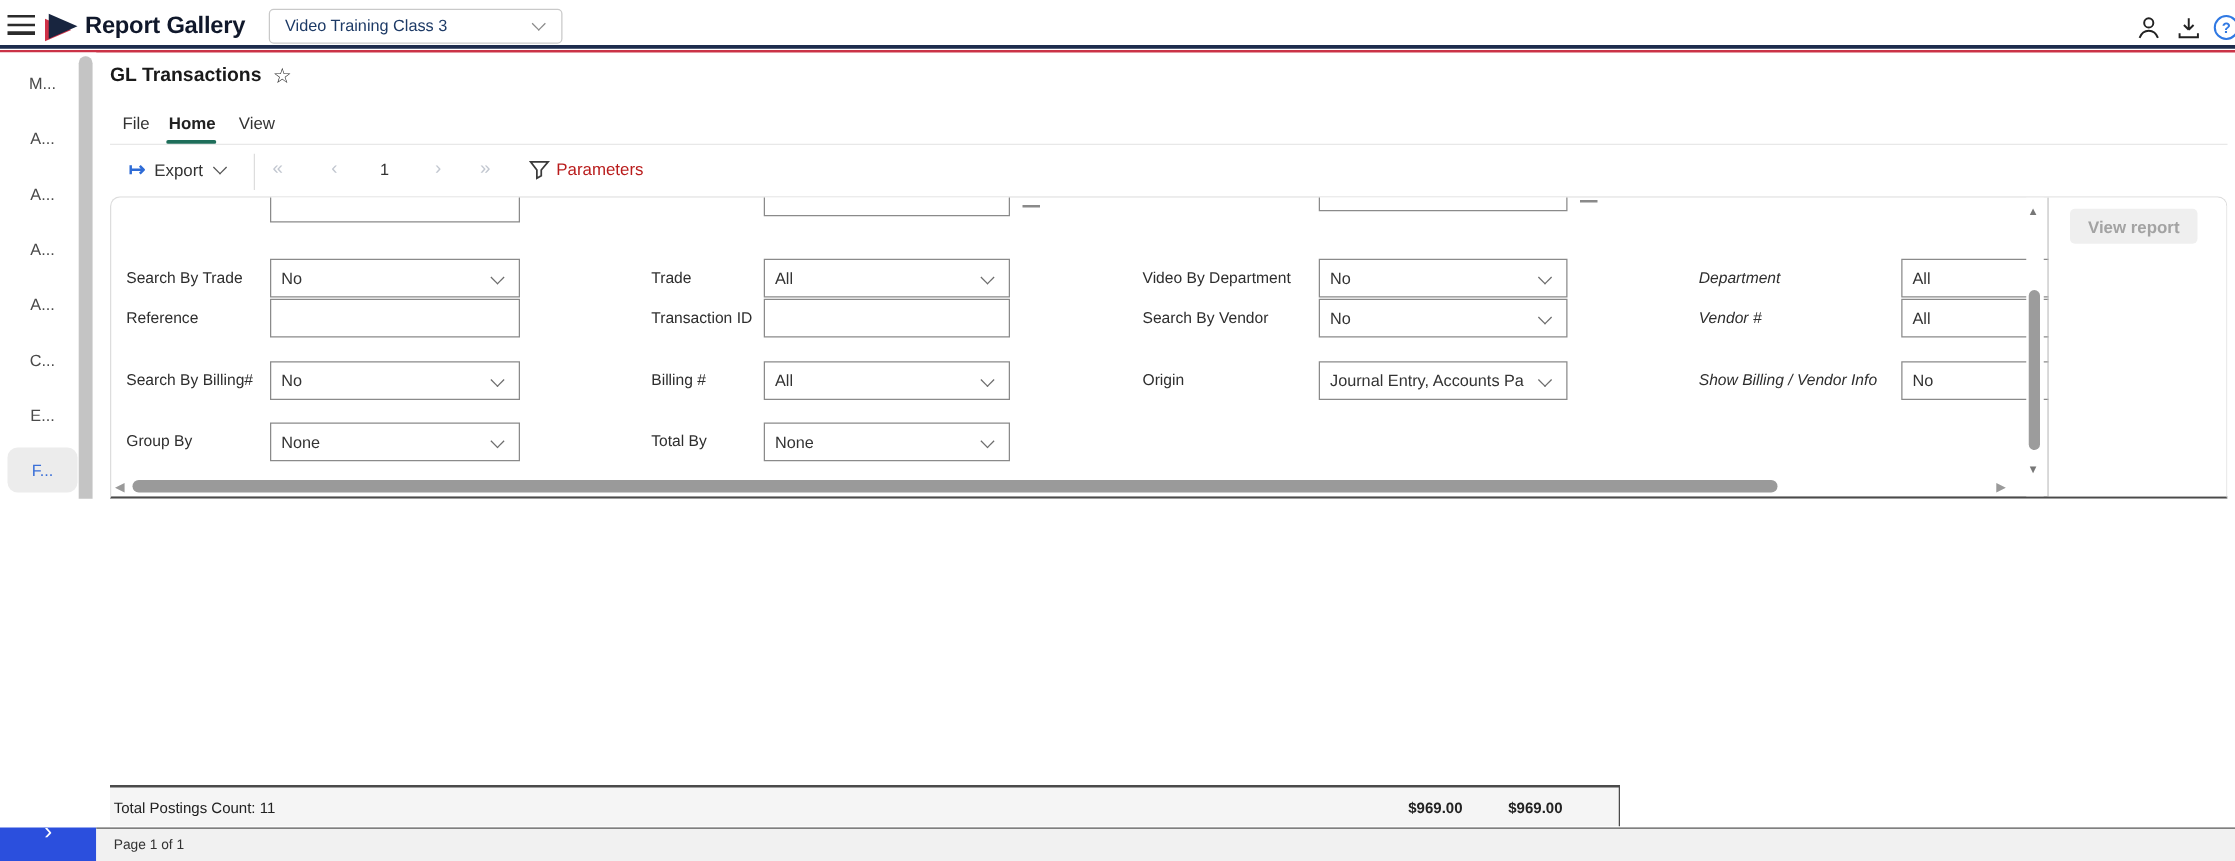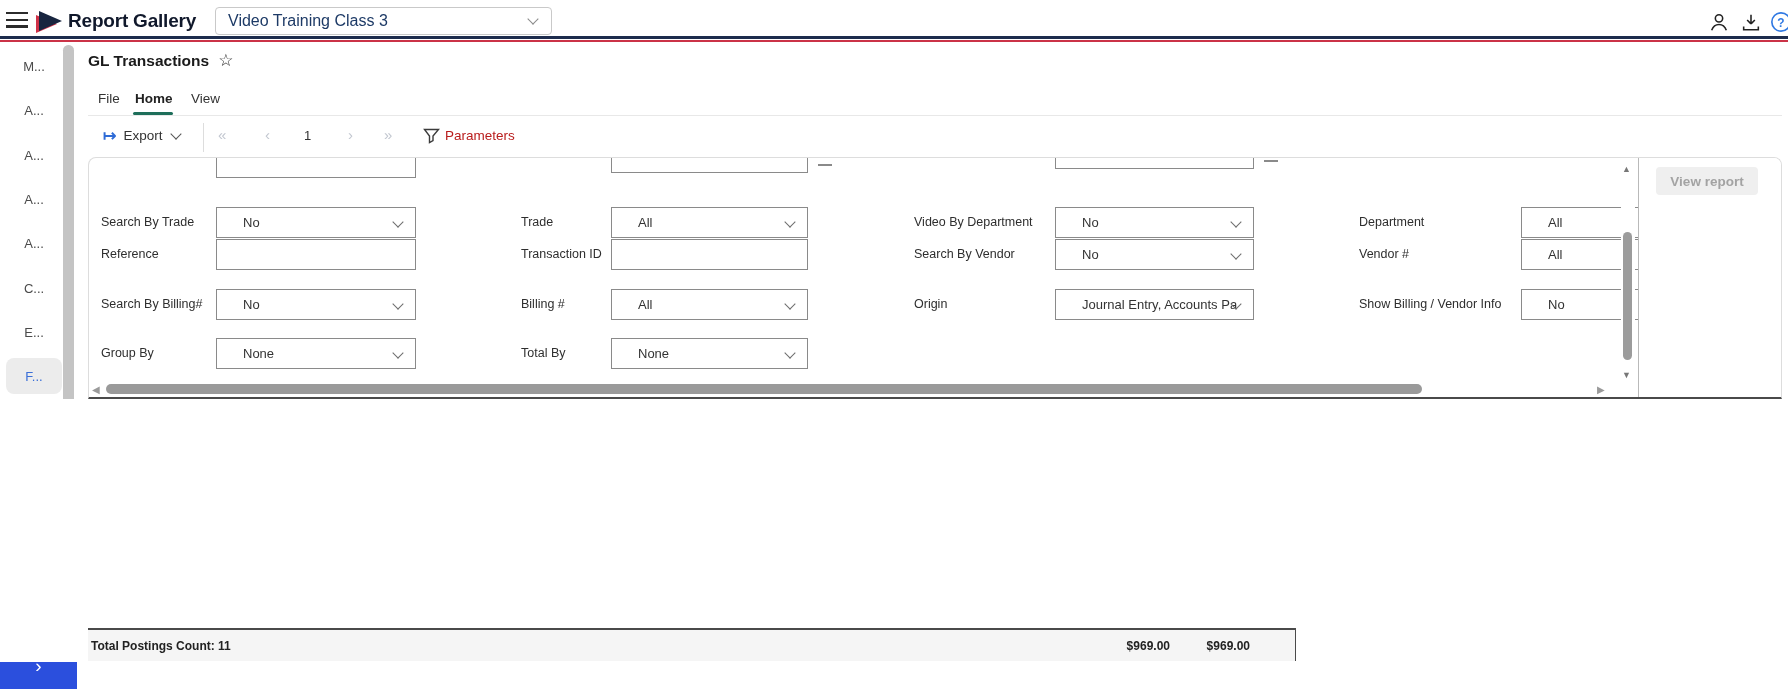--- a/index.html
+++ b/index.html
@@ -12,22 +12,22 @@
   #navy-line { position:absolute; left:0; top:36px; width:1788px; height:3px; background:#1d2c4d; }
   #red-line  { position:absolute; left:0; top:40px; width:1788px; height:2px; background:#cb3347; }
   #hamburger { position:absolute; left:6px; top:8px; width:24px; height:20px; cursor:pointer; }
   #hamburger span { display:block; width:22px; height:2.4px; background:#2b2b2b; margin:0 0 4.2px 0; }
   #logo { position:absolute; left:36px; top:6px; width:28px; height:24px; }
   #logo .tri-red  { position:absolute; left:0; top:5px; width:0; height:0;
       border-top:9px solid transparent; border-bottom:9px solid transparent; border-left:21px solid #cf3148; }
   #logo .tri-navy { position:absolute; left:3px; top:1px; width:0; height:0;
       border-top:10px solid transparent; border-bottom:10px solid transparent; border-left:23px solid #18253f; }
   #app-title { position:absolute; left:68px; top:6px; font-size:19px; font-weight:800; color:#10182b; letter-spacing:-0.2px; }
-  #report-selector { position:absolute; left:215px; top:3px; width:337px; height:28px; border:1px solid #c9c9c9;
-      border-radius:4px; background:#fff; font-size:16px; color:#1d3a66; line-height:26px; padding-left:12px; cursor:pointer; }
+  #report-selector { position:absolute; left:215px; top:3px; width:235px; height:28px; border:1px solid #c9c9c9;
+      border-radius:4px; background:#fff; font-size:13px; color:#1d3a66; line-height:26px; padding-left:12px; cursor:pointer; }
   .chev { position:absolute; width:8px; height:8px; border-right:1.5px solid #8a8a8a; border-bottom:1.5px solid #8a8a8a; transform:rotate(45deg); }
   #report-selector .chev { right:14px; top:7px; }
   .hdr-icon { position:absolute; top:7px; width:22px; height:22px; cursor:pointer; }
 
   
   #sidebar { position:absolute; left:0; top:42px; width:77px; height:647px; background:#fff; }
   .si { position:absolute; left:6px; width:56px; height:36px; display:flex; align-items:center; justify-content:center;
         font-size:13px; color:#4a4a4a; cursor:pointer; }
   .si.selected { background:#ececec; border-radius:8px; color:#3a6fd8; }
   #sb-track { position:absolute; left:63px; top:3px; width:11px; height:597px; background:#ededed; border-radius:6px; }
@@ -56,27 +56,27 @@
   #pg-first { left:130px; } #pg-prev { left:177px; } #pg-next { left:260px; } #pg-last { left:296px; }
   #pg-num { position:absolute; left:216px; top:10px; font-size:13px; color:#333; }
   #funnel { position:absolute; left:335px; top:10px; cursor:pointer; }
   #params-label { position:absolute; left:357px; top:10px; font-size:13.5px; color:#b91c1c; cursor:pointer; }
 
   
   #params { position:absolute; left:88px; top:157px; width:1694px; height:242px; background:#fff;
             border:1px solid #ddd; border-bottom:2px solid #4a4a4a; border-radius:8px 8px 0 0; overflow:hidden; }
   .plabel { position:absolute; font-size:12.5px; color:#2e2e2e; line-height:31px; white-space:nowrap; }
   .pinput { position:absolute; height:31px; border:1px solid #8a8a8a; background:#fff; font-size:13px; color:#333;
-            line-height:29px; padding-left:26px; white-space:nowrap; overflow:hidden; cursor:pointer; }
+            line-height:29px; padding-left:8px; white-space:nowrap; overflow:hidden; cursor:pointer; }
   .pinput .chev { right:13px; top:10px; border-color:#6d6d6d; }
   .pdash { position:absolute; width:14px; height:2px; background:#8a8a8a; }
   .c1l { left:12px; }  .c1i { left:127px; width:200px; }
   .c2l { left:432px; } .c2i { left:522px; width:197px; }
   .c3l { left:825px; } .c3i { left:966px; width:199px; }
-  .c4l { left:1270px; } .c4i { left:1432px; width:200px; }
+  .c4l { left:1270px;font-style:italic; } .c4i { left:1432px; width:200px; }
   .r1 { top:49px; } .r2 { top:81px; } .r3 { top:131px; } .r4 { top:180px; }
   .r0c1 { top:-11px; } .r0c2 { top:-16px; } .r0c3 { top:-20px; }
   #pv-scroll { position:absolute; left:1532px; top:0; width:14px; height:240px; background:#fff; }
   #pv-up   { position:absolute; left:1533px; top:6px;  font-size:9px; color:#777; }
   #pv-thumb{ position:absolute; left:1534px; top:74px; width:9px; height:128px; background:#9c9c9c; border-radius:5px; cursor:pointer; }
   #pv-down { position:absolute; left:1533px; top:212px; font-size:9px; color:#777; }
   #p-divider { position:absolute; left:1549px; top:0; width:1px; height:240px; background:#b9b9b9; }
   #right-pane { position:absolute; left:1550px; top:0; width:144px; height:240px; background:#fff; }
   #view-report-btn { position:absolute; left:17px; top:9px; width:102px; height:28px; background:#efefef; border:none;
             border-radius:4px; font-family:inherit; font-size:13.5px; font-weight:600; color:#a3a3a3; cursor:pointer; }
@@ -84,21 +84,21 @@
   #ph-thumb { position:absolute; left:17px; top:226px; width:1316px; height:10px; background:#9a9a9a; border-radius:5px; cursor:pointer; }
   #ph-right { position:absolute; left:1508px; top:226px; font-size:10px; color:#9a9a9a; }
 
   
   #table-area { position:absolute; left:0; top:399px; width:1788px; height:263px; background:#fff; }
   #table-topline { position:absolute; left:88px; top:399px; width:1694px; height:2px; background:#3f3f3f; }
   .trow { position:absolute; left:0; width:1300px; font-size:12px; color:#323232; }
   #row1 { top:420px; } #row2 { top:473px; } #row3 { top:526px; } #row4 { top:579px; }
   #total-row { position:absolute; left:88px; top:628px; width:1208px; height:33px; background:#f5f5f5;
                border-top:2px solid #4a4a4a; border-right:1px solid #4a4a4a; font-size:12px; color:#222; }
-  #total-label { position:absolute; left:3px; top:9px; font-weight:700; }
+  #total-label { position:absolute; left:3px; top:9px; font-weight:400; }
   #total-debit { position:absolute; left:982px; top:9px; width:100px; text-align:right; font-weight:600; }
   #total-credit{ position:absolute; left:1062px; top:9px; width:100px; text-align:right; font-weight:600; }
 
   
   #page-footer { position:absolute; left:77px; top:662px; width:1711px; height:27px; background:#f1f1f1; border-top:1px solid #5a5a5a; }
   #page-label { position:absolute; left:14px; top:7px; font-size:11px; color:#333; }
 
   svg { display:block; }
 </style>
 </head>
@@ -335,14 +335,17 @@
       
     </div>
   </div>
 
   <div id="total-row">
     <span id="total-label">Total Postings Count: 11</span>
     <span id="total-debit">$969.00</span>
     <span id="total-credit">$969.00</span>
   </div>
 
+  <div id="page-footer">
+    <span id="page-label">Page 1 of 1</span>
+  </div>
 
 </div>
 
 </body></html>

